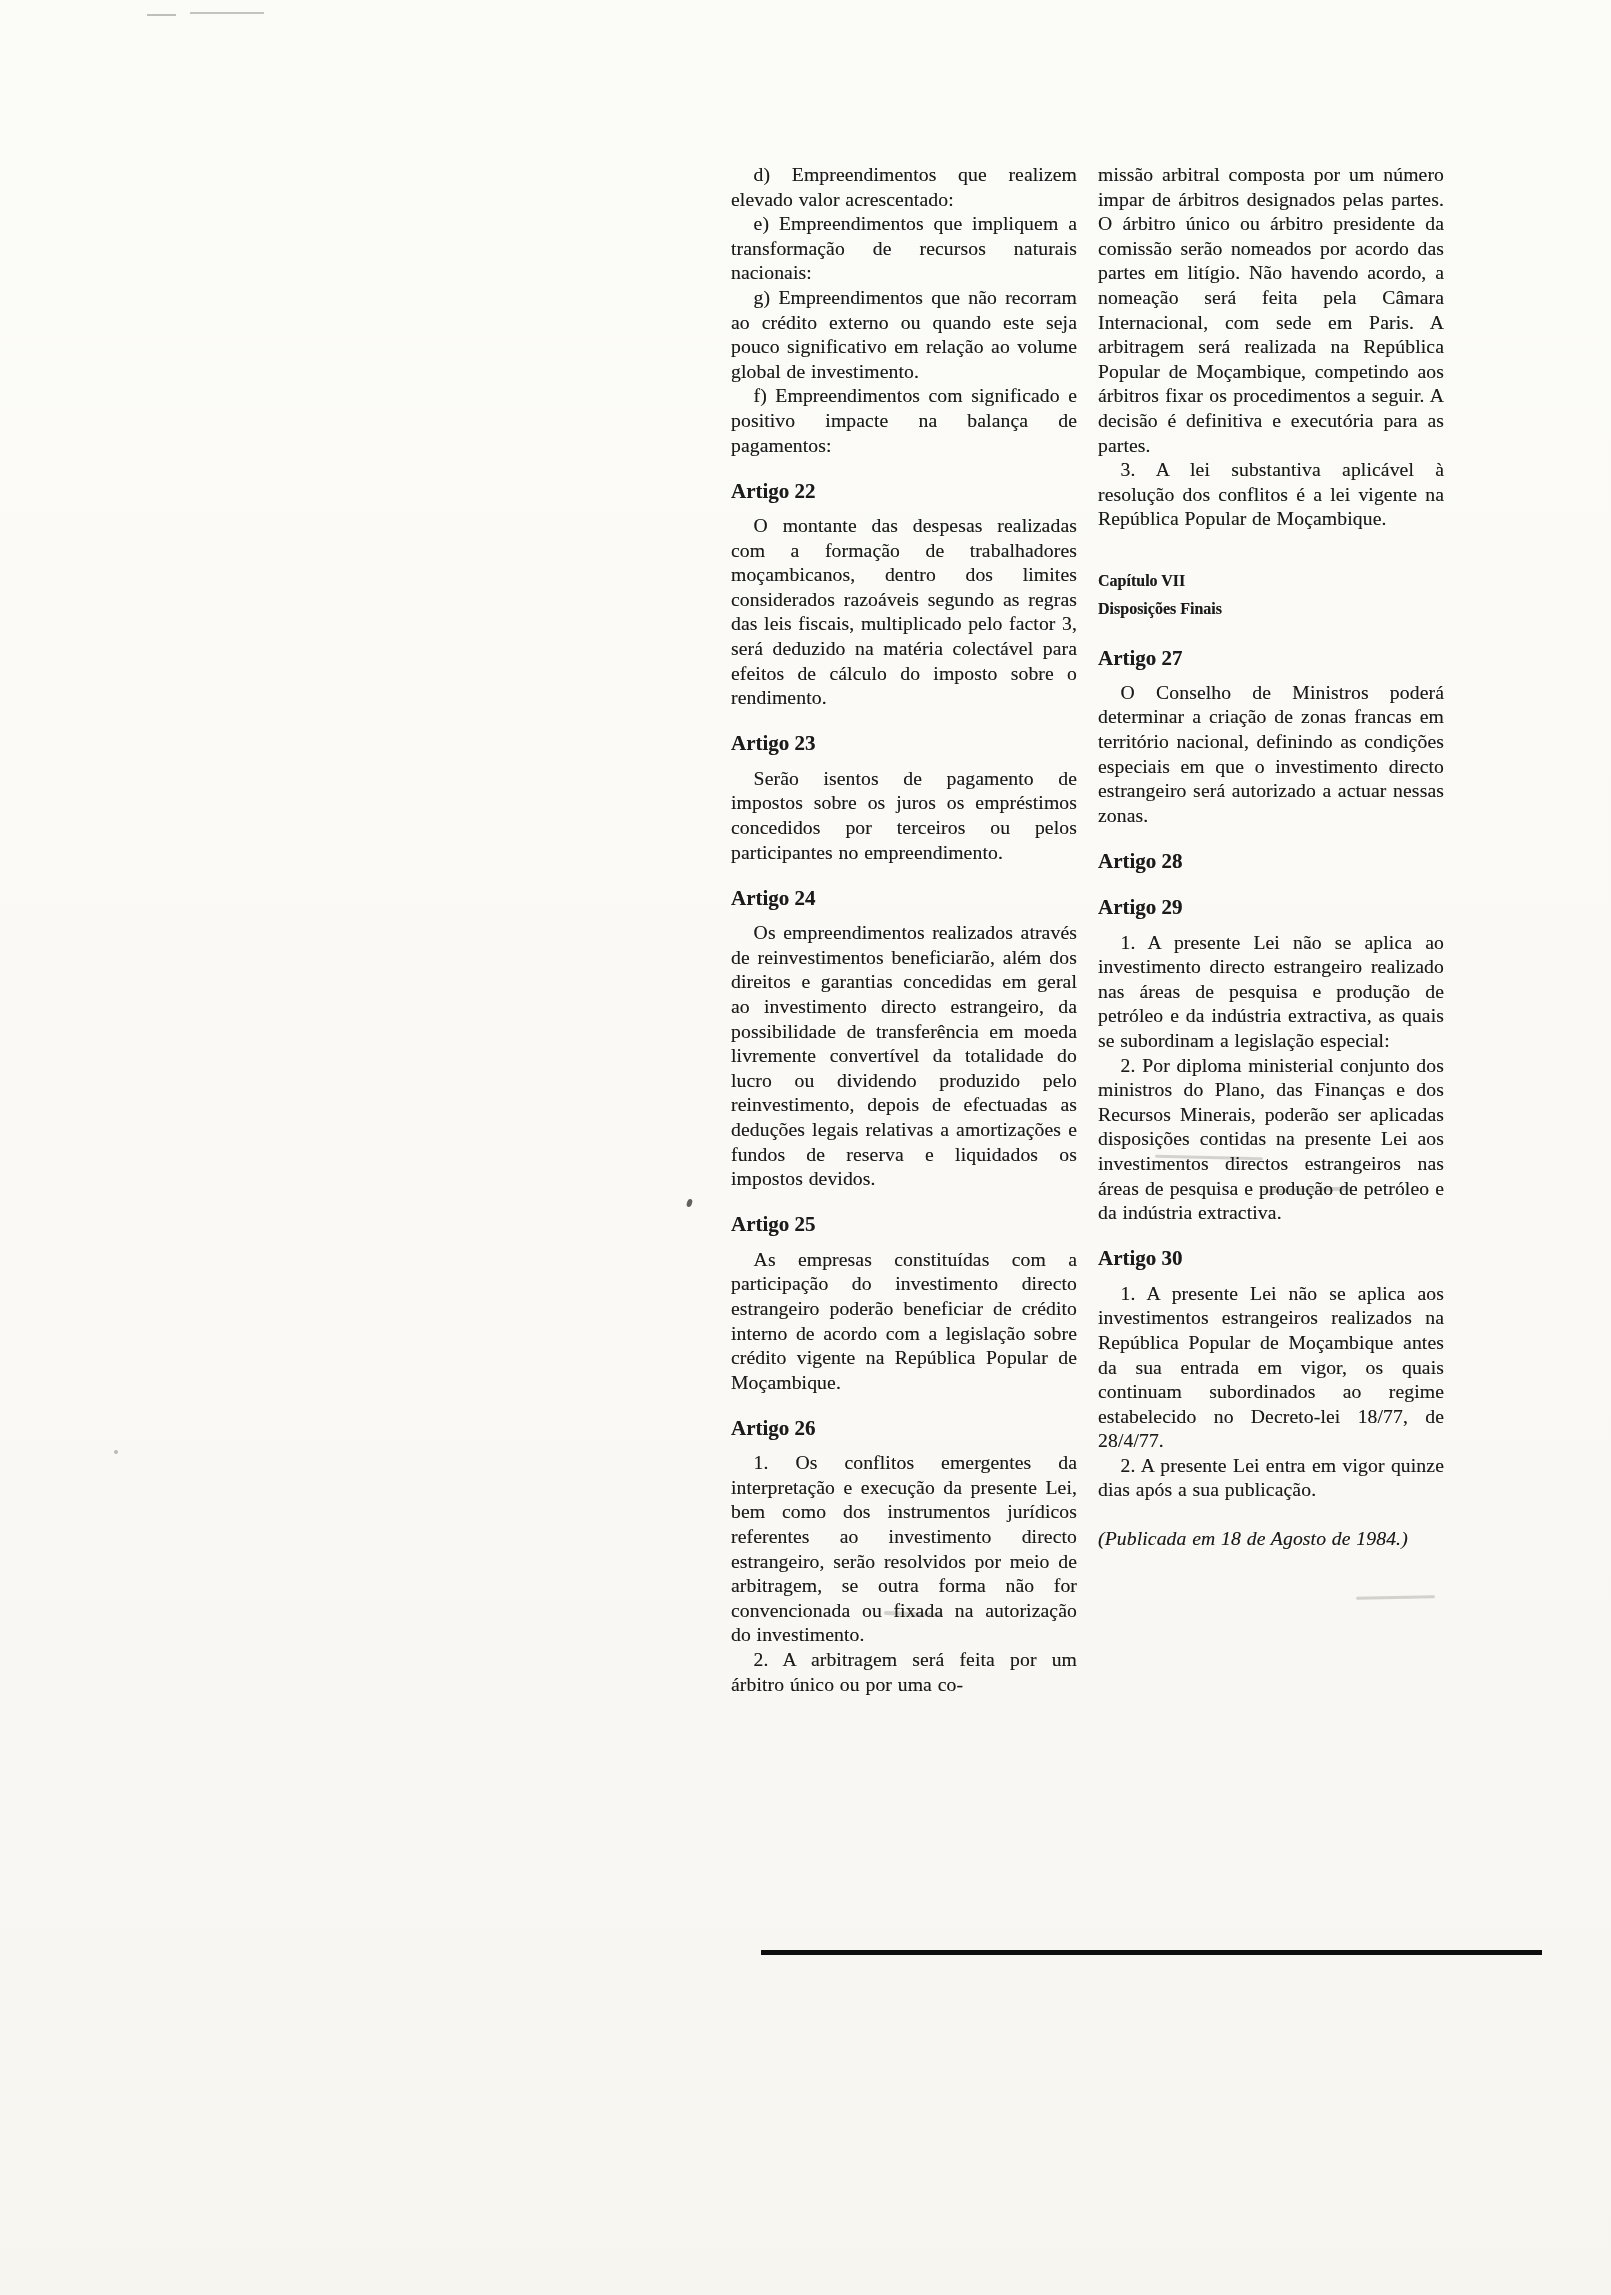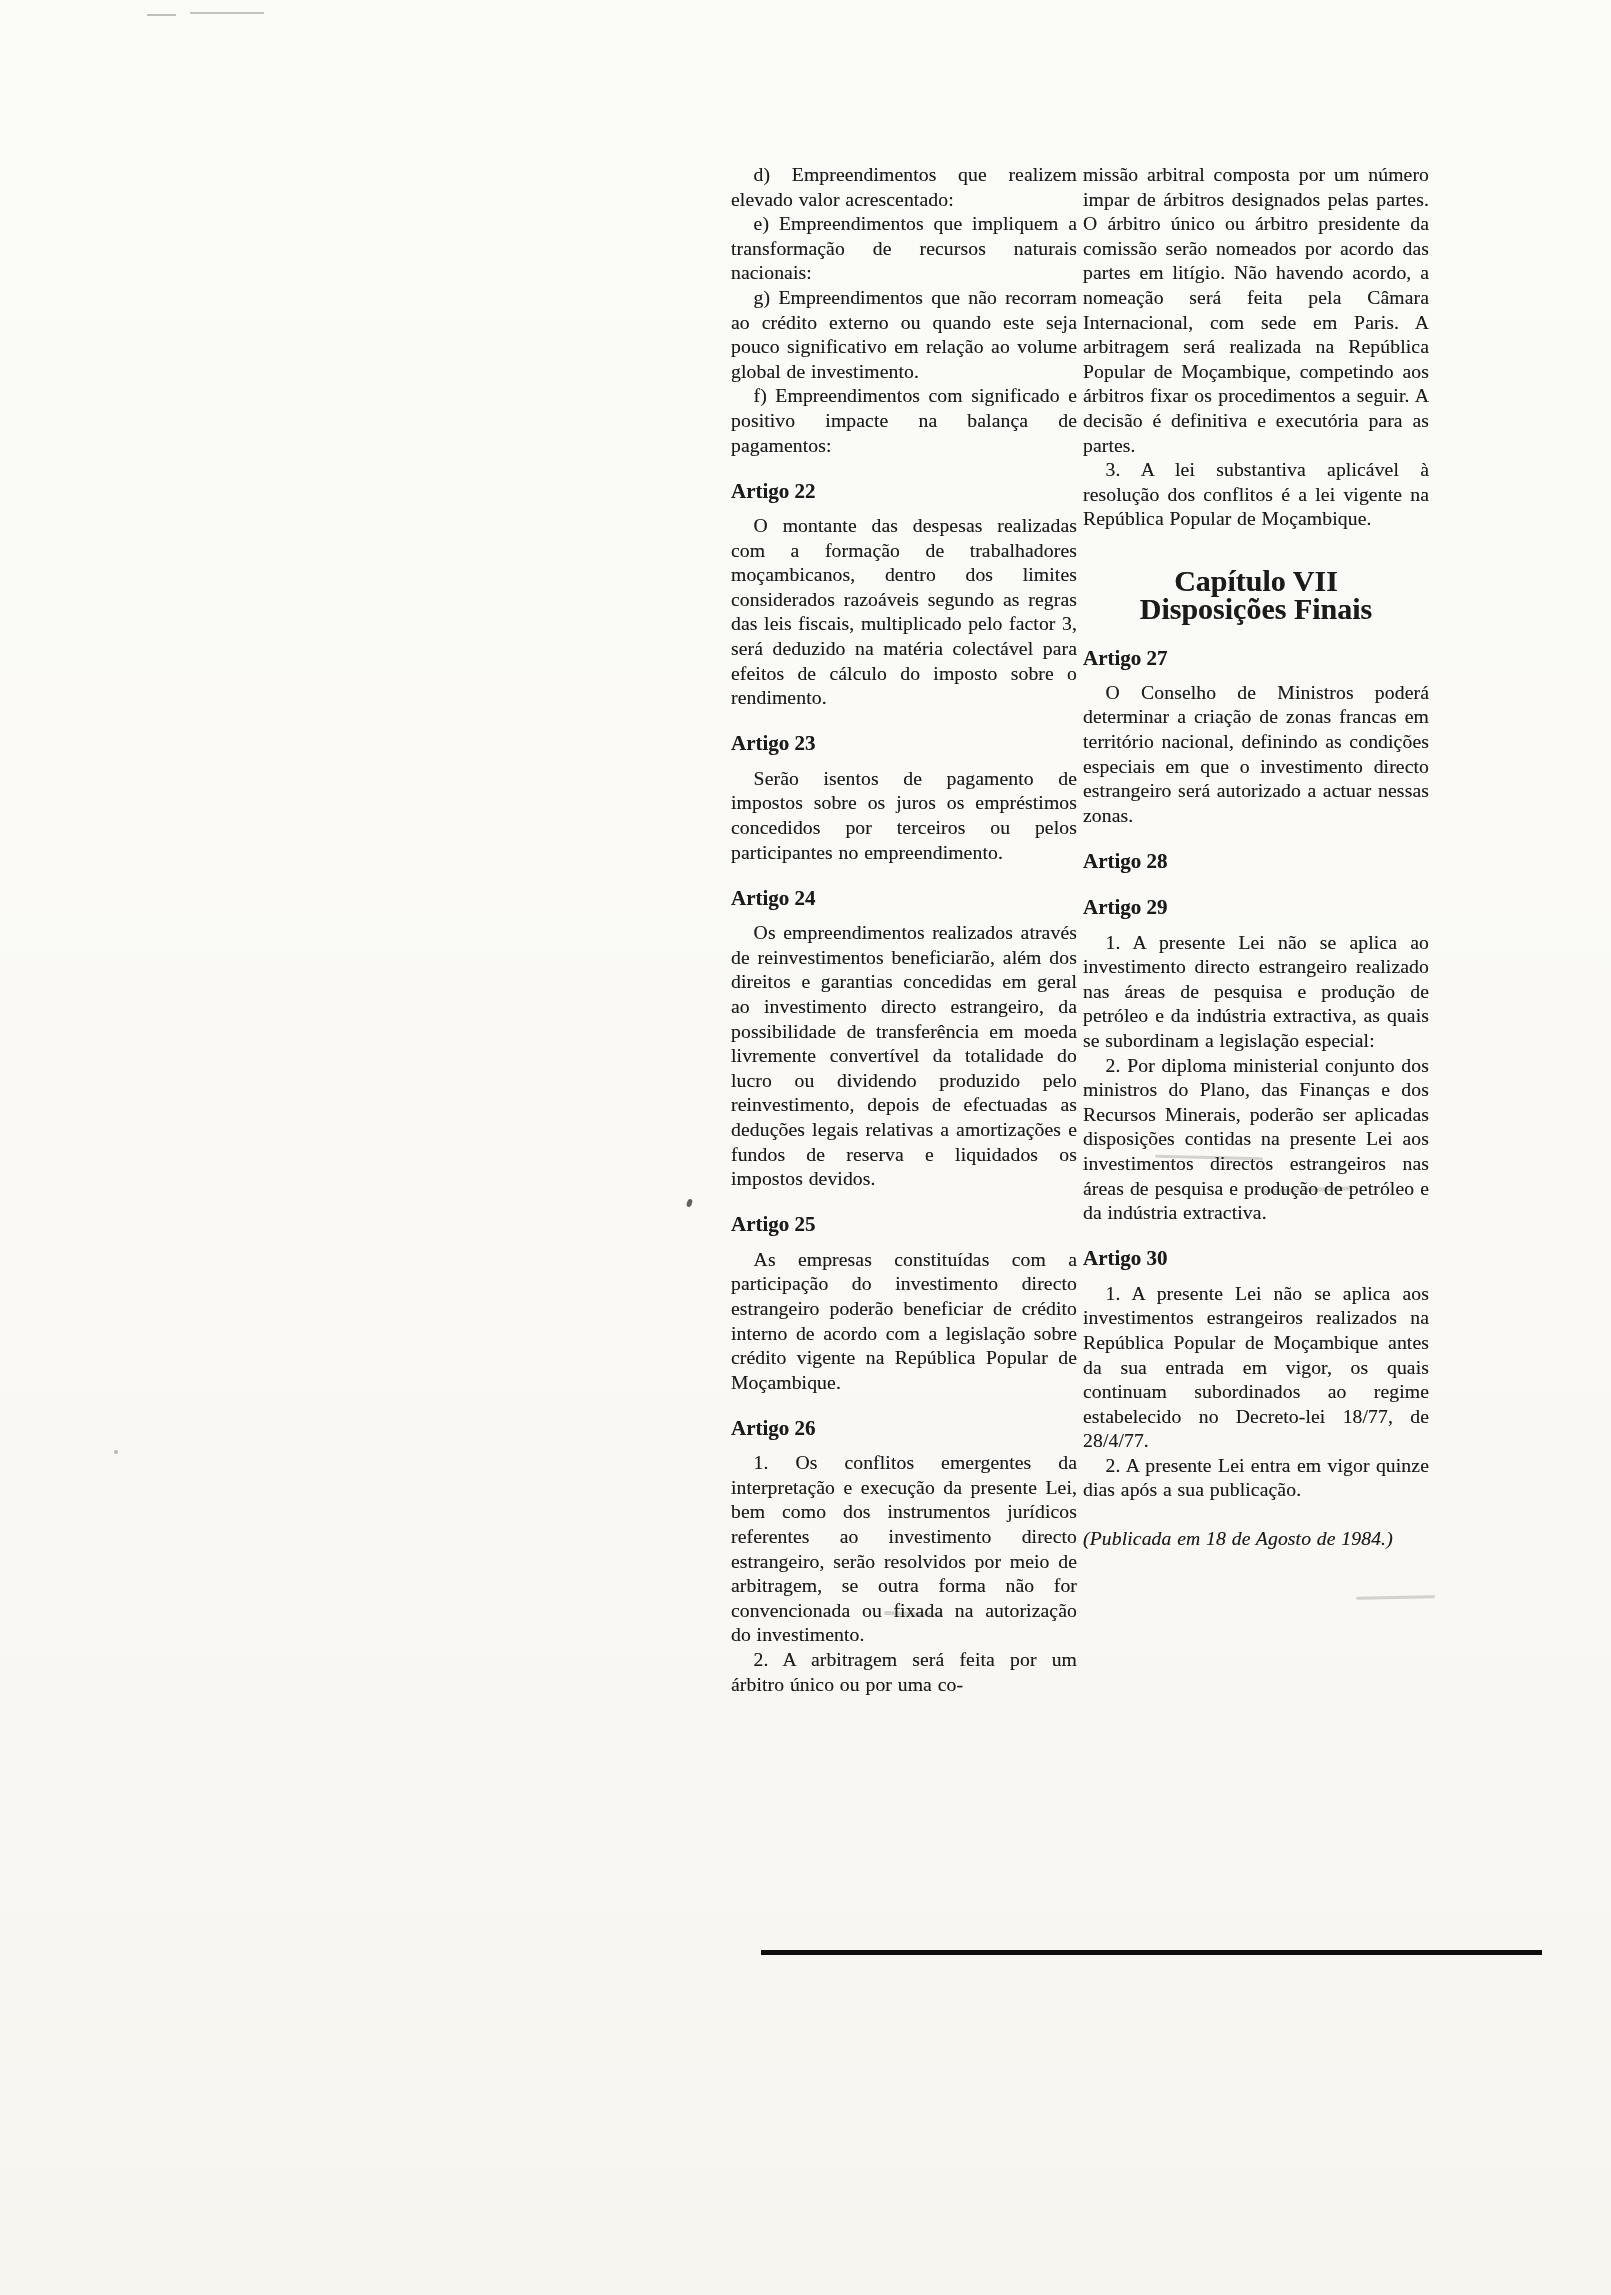--- a/index.html
+++ b/index.html
@@ -18,21 +18,21 @@
   .page {
     position: absolute;
     inset: 0;
   }
   .content {
     position: absolute;
     left: 731px;
     top: 162px;
     width: 713px;
     display: flex;
-    gap: 6px;
+    gap: 21px;
     filter: blur(0.1px);
   }
   .col {
     flex: 0 0 346px;
     width: 346px;
   }
   .para {
     margin: 0;
     font-size: 19.7px;
     line-height: 24.6px;
@@ -44,25 +44,24 @@
   }
   .artigo {
     margin: 21.6px 0 9.8px 0;
     font-size: 21px;
     line-height: 24.6px;
     font-weight: bold;
     text-shadow: 0 0 0.5px rgba(25,25,25,0.5);
   }
   .chapter {
     margin: 36px 0 0 0;
-    font-size: 30px;
+    font-size: 16px;
     line-height: 28.5px;
     font-weight: bold;
     text-shadow: 0 0 0.5px rgba(25,25,25,0.5);
-    text-align: center;
   }
   .chapter span { display: block; }
   .pub {
     margin-top: 24px;
     font-style: italic;
     text-indent: 0;
   }
   .bottom-rule {
     position: absolute;
     left: 761px;

